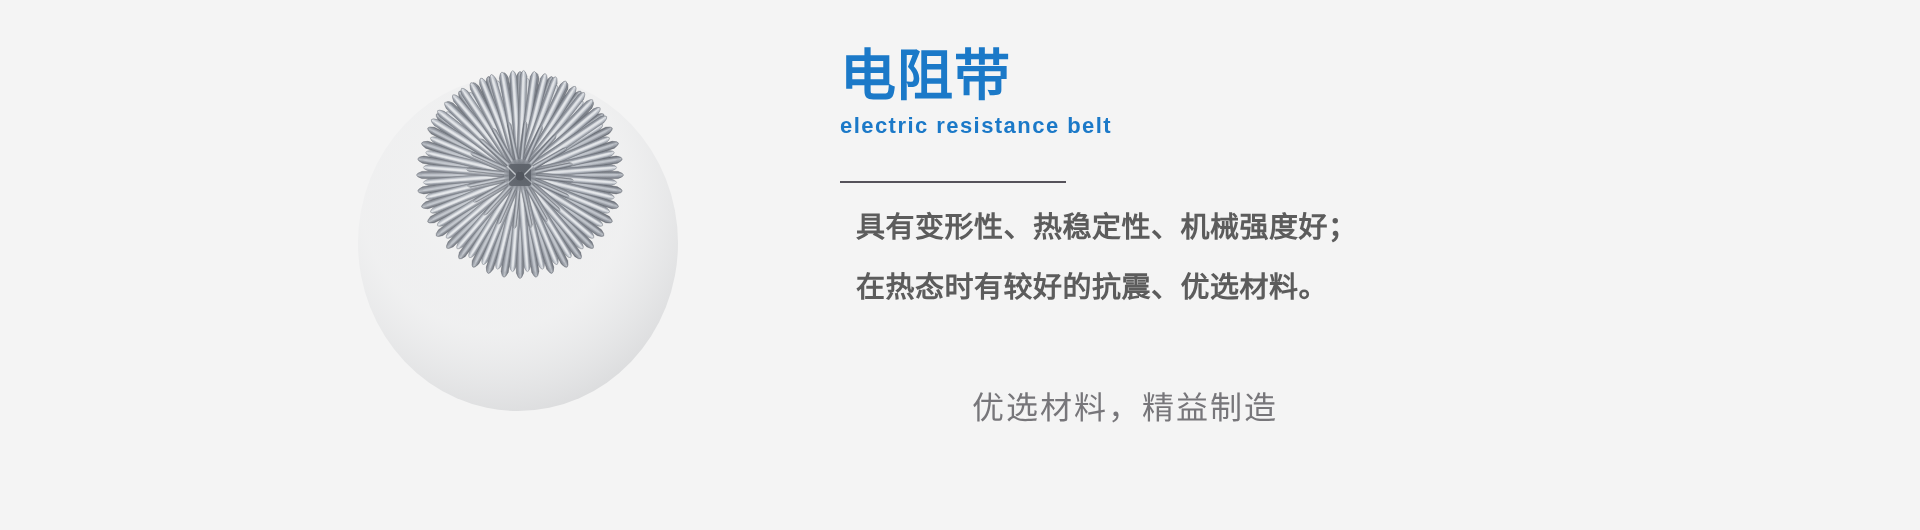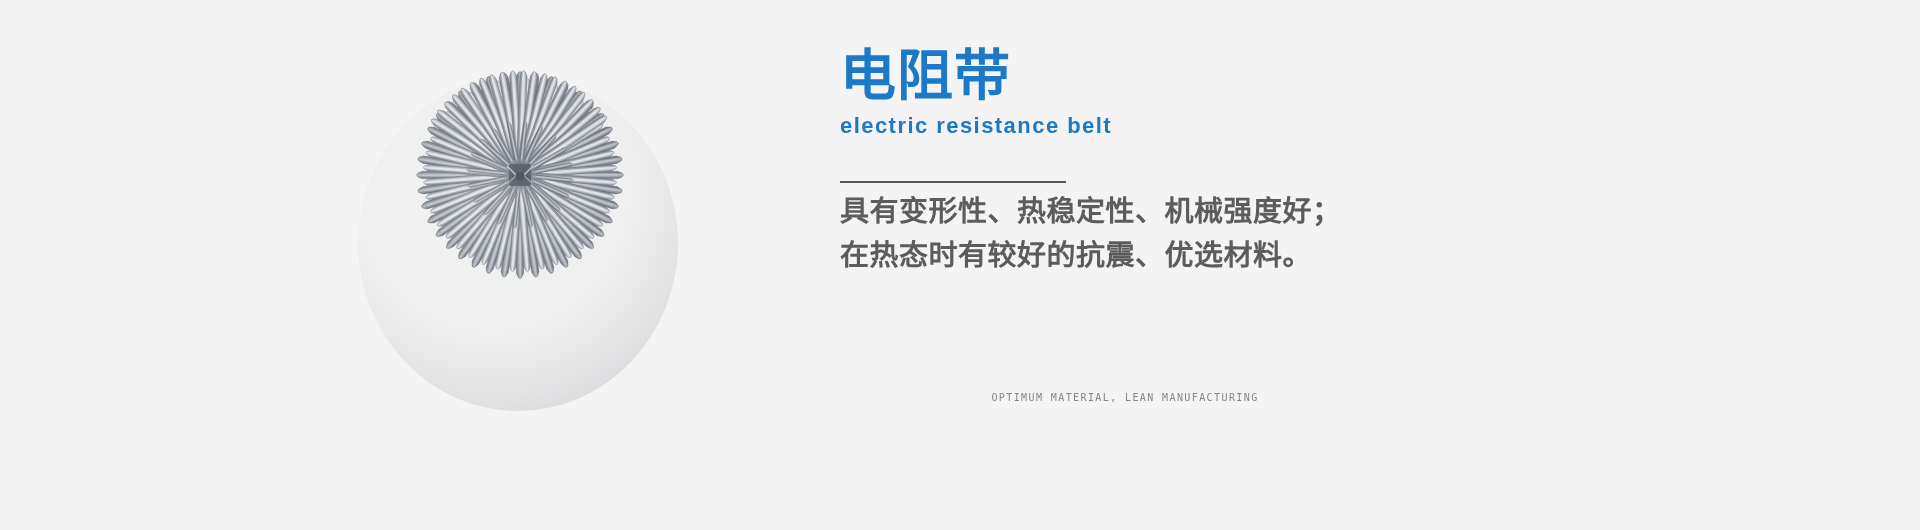--- a/index.html
+++ b/index.html
@@ -85,21 +85,21 @@
   }
 
   
   .description {
     position: absolute;
     left: 0;
     top: 189px;
     width: 640px;
   }
   .desc-line {
-    margin: 0;
+    margin: 16px;
     font-size: 29px;
     line-height: 44px;
     font-weight: 700;
     color: #5c5c5c;
     letter-spacing: 0.5px;
     white-space: nowrap;
     font-family: "Liberation Sans", "DejaVu Sans", sans-serif;
   }
 
   
@@ -329,17 +329,17 @@
     </div>
 
     <hr class="title-rule">
 
     <div class="description">
       <p class="desc-line">具有变形性、热稳定性、机械强度好；</p>
       <p class="desc-line">在热态时有较好的抗震、优选材料。</p>
     </div>
 
     <div class="slogan">
-      <p class="slogan-en">OPTIMUM MATERIAL, LEAN MANUFACTURING</p>
+      <p class="slogan-cn">优选材料，精益制造</p>
     </div>
 
   </div>
 </div>
 
 </body></html>

